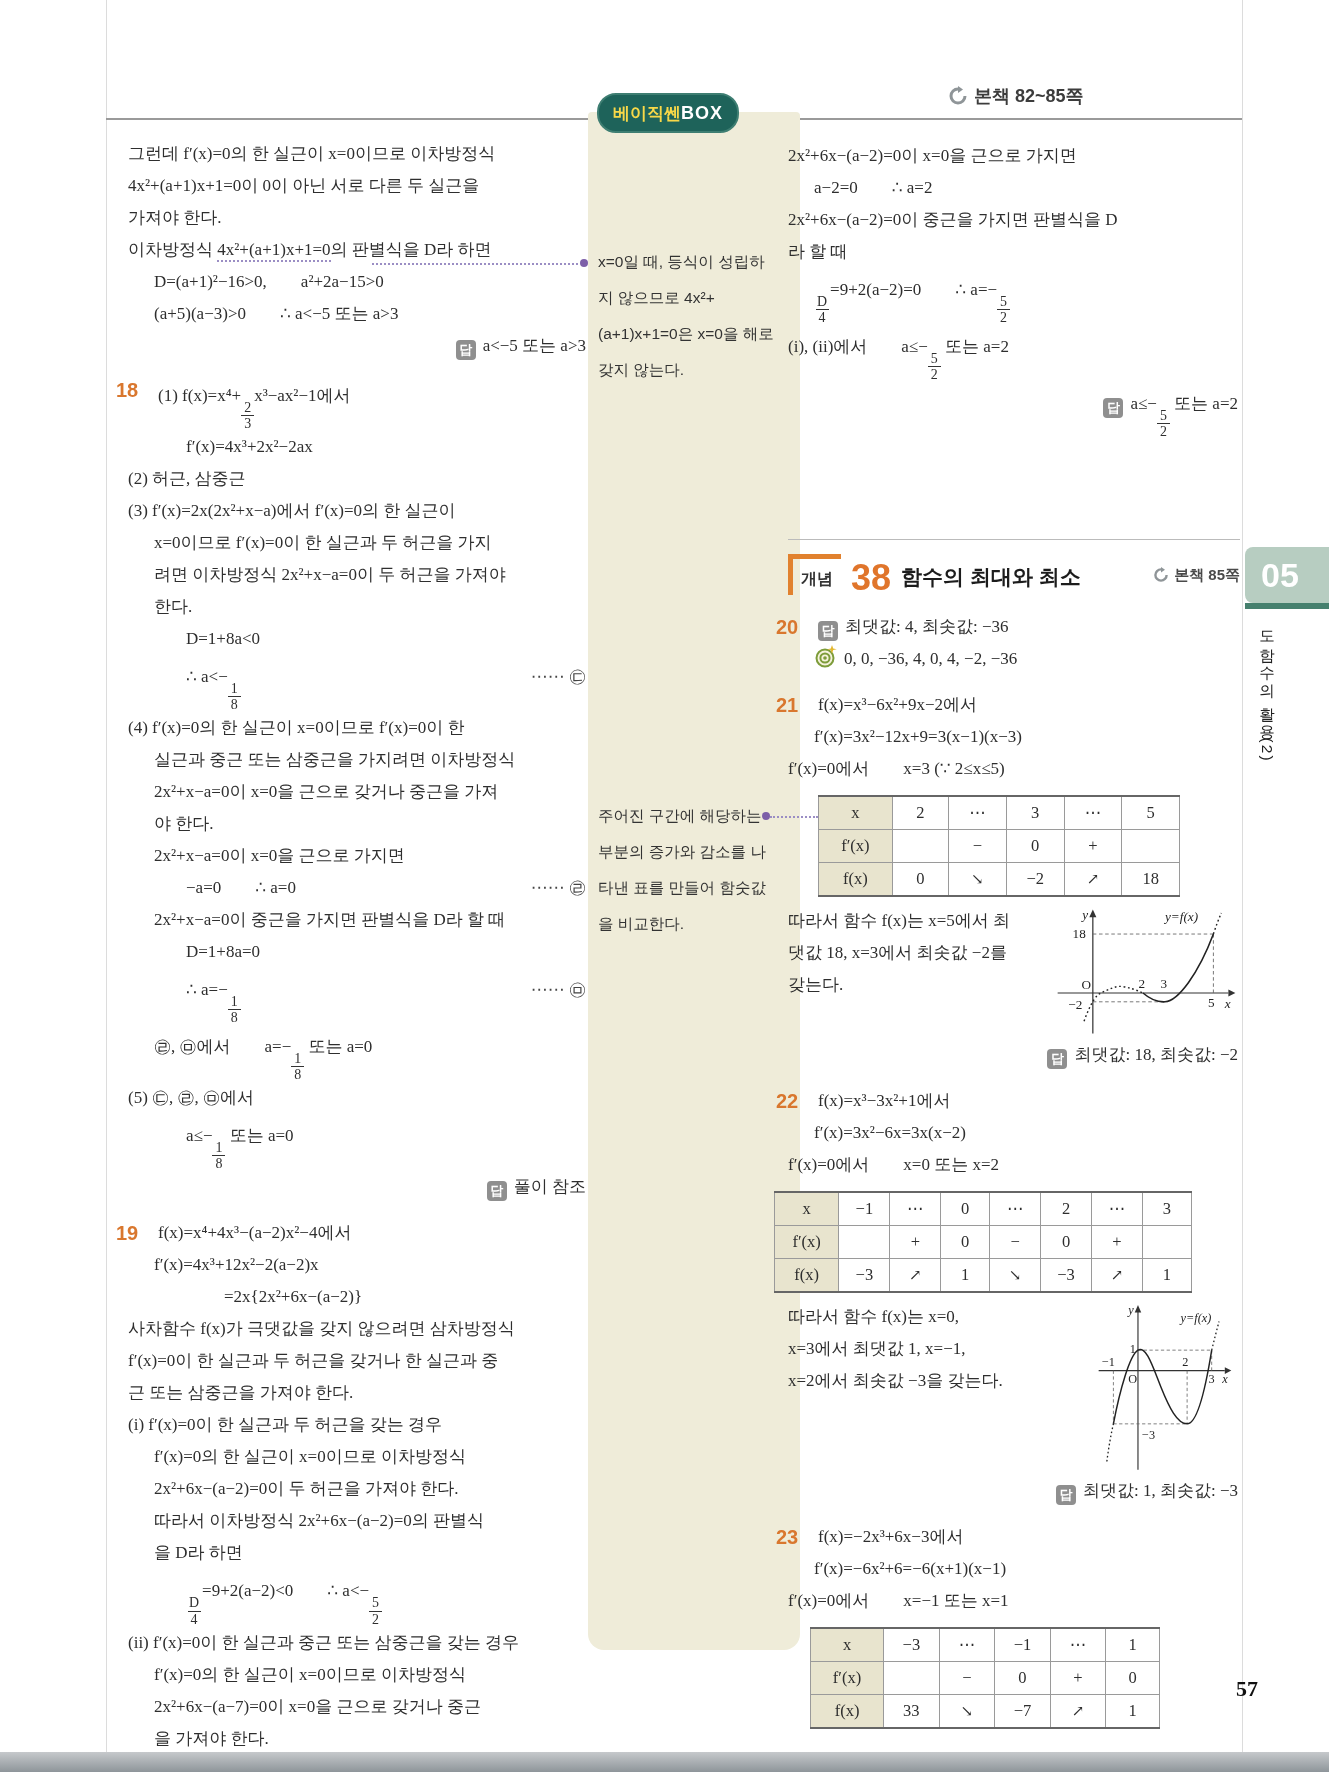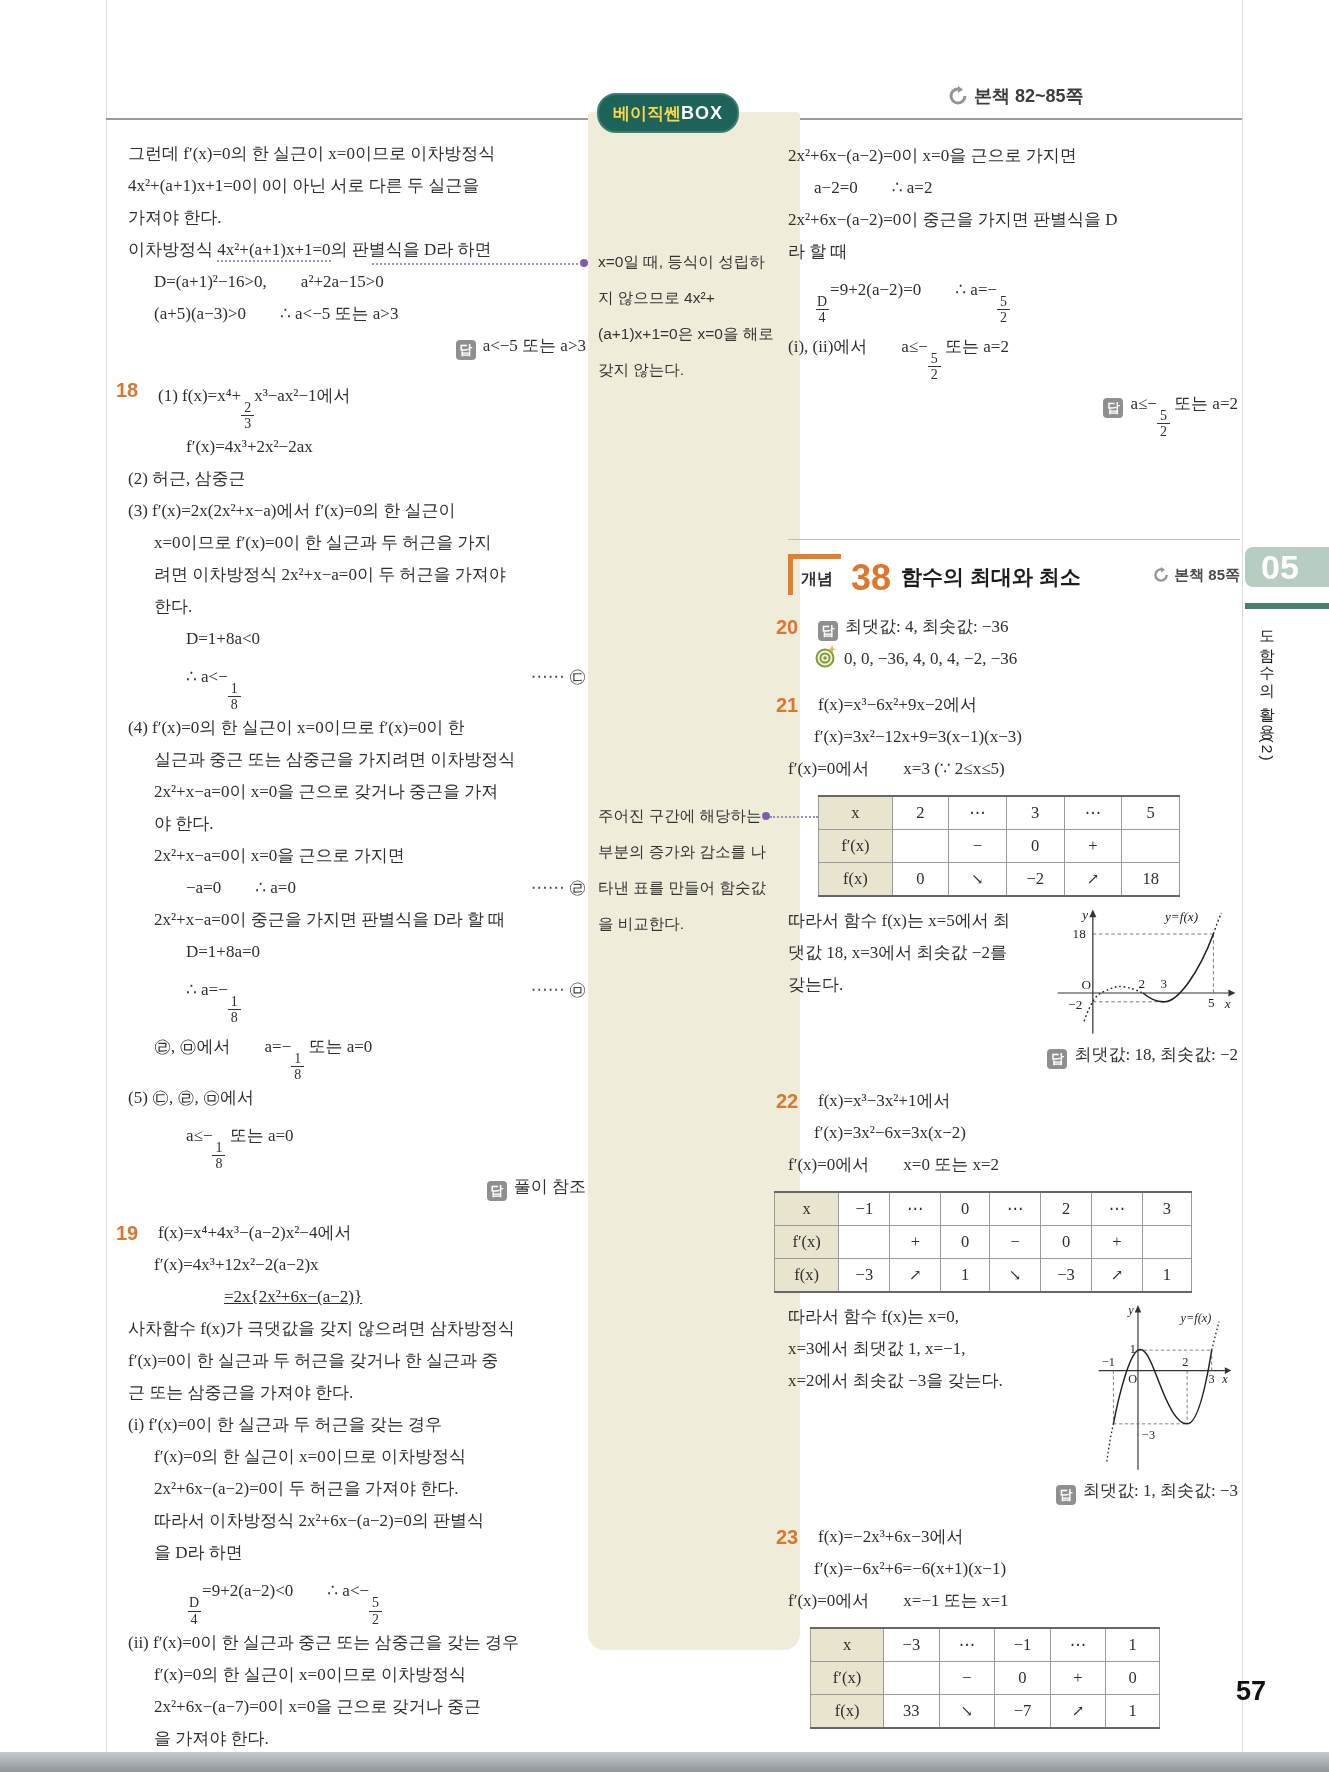--- a/index.html
+++ b/index.html
@@ -17,21 +17,21 @@
            font-family:"Liberation Sans","DejaVu Sans",sans-serif;font-weight:bold;font-size:18px;color:#3c3c3c;}
 
   
   .col{position:absolute;font-size:17px;line-height:32px;}
   .col-left{left:128px;top:138px;width:460px;}
   .col-right{left:788px;top:140px;width:452px;}
 
   .line{position:relative;min-height:32px;}
   .line .t{white-space:nowrap;}
   .line.big{line-height:44px;min-height:44px;}
-  .in1{padding-left:26px;} .in2{padding-left:58px;} .in3{padding-left:96px;text-decoration:underline;}
+  .in1{padding-left:26px;} .in2{padding-left:58px;} .in3{padding-left:96px;}
   .numbered{padding-left:30px;}
   .pnum{position:absolute;left:-12px;top:3px;color:#d9772e;
         font-family:"Liberation Sans","DejaVu Sans",sans-serif;font-weight:bold;font-size:20px;line-height:26px;}
   .rtag{position:absolute;right:2px;top:0;color:#444;}
   .ansl{text-align:right;padding-right:2px;}
   .aicon{display:inline-block;width:20px;height:20px;background:#8f8f8f;color:#fff;border-radius:4px;
          font-family:"Liberation Sans","DejaVu Sans",sans-serif;font-size:13px;font-weight:bold;
          text-align:center;line-height:20px;vertical-align:-3px;margin-right:7px;}
   .ticon{vertical-align:-5px;margin-right:6px;}
 
@@ -94,28 +94,28 @@
 
   .figrow{display:flex;align-items:flex-start;margin-top:8px;}
   .ftxt{flex:0 0 auto;}
   .fsvg{flex:0 0 auto;}
   .f21 .ftxt{width:250px;}
   .f22 .ftxt{width:292px;}
   svg text{font-family:"Liberation Serif","DejaVu Serif",serif;font-size:15px;fill:#222;}
   svg .it{font-style:italic;}
 
   
-  .side-tab{position:absolute;left:1245px;top:547px;width:84px;height:40px;background:#b7cdc1;
+  .side-tab{position:absolute;left:1245px;top:547px;width:84px;height:56px;background:#b7cdc1;
             border-radius:8px 0 0 8px;color:#fff;font-family:"Liberation Sans","DejaVu Sans",sans-serif;
             font-weight:bold;font-size:34px;display:flex;align-items:center;padding-left:16px;box-sizing:border-box;}
   .side-tab-strip{position:absolute;left:1245px;top:603px;width:84px;height:6px;background:#46806e;}
   .side-title{position:absolute;left:1256px;top:620px;height:230px;writing-mode:vertical-rl;
               font-family:"Liberation Sans","DejaVu Sans",sans-serif;font-size:15.5px;color:#222;letter-spacing:2px;}
-  .pageno{position:absolute;left:1236px;top:1676px;font-family:Liberation Sans, sans-serif;
-          font-weight:bold;font-size:27px;color:#111;}
+  .pageno{position:absolute;left:1236px;top:1676px;font-family:Liberation Serif, serif;
+          font-weight:bold;font-size:22px;color:#111;}
 </style>
 </head>
 <body>
 
 <div class="page">
 
   <div class="edge-v edge-left"></div>
   <div class="edge-v edge-right"></div>
   <div class="top-rule"></div>
 

